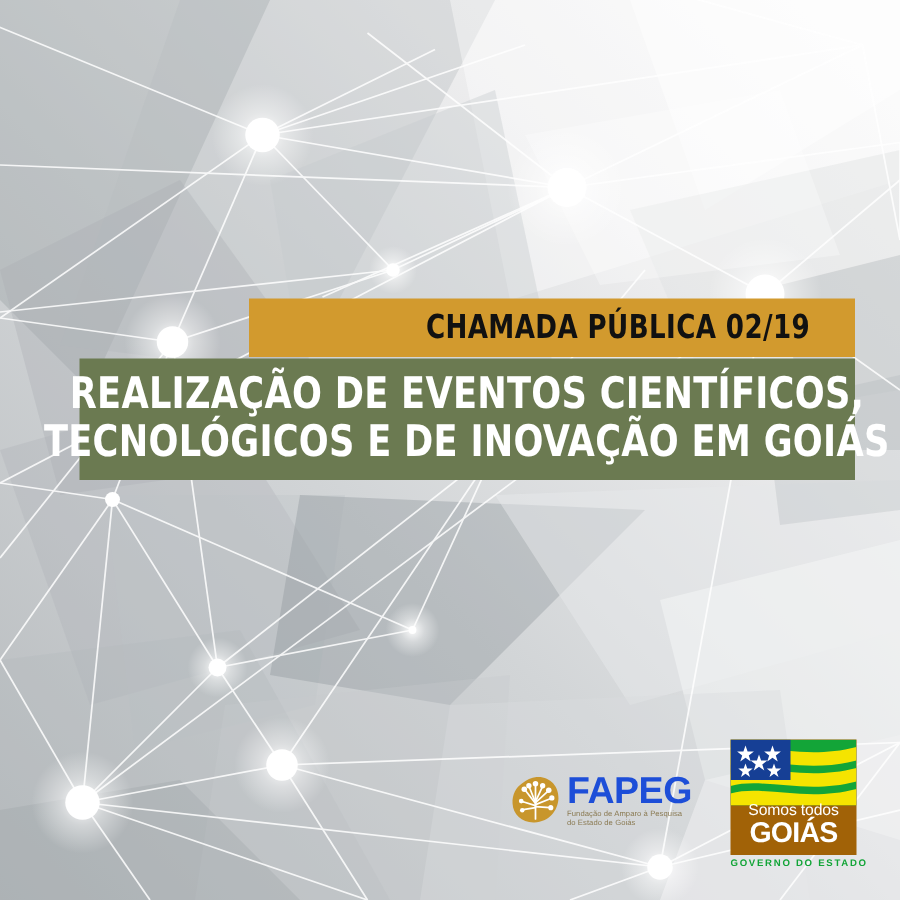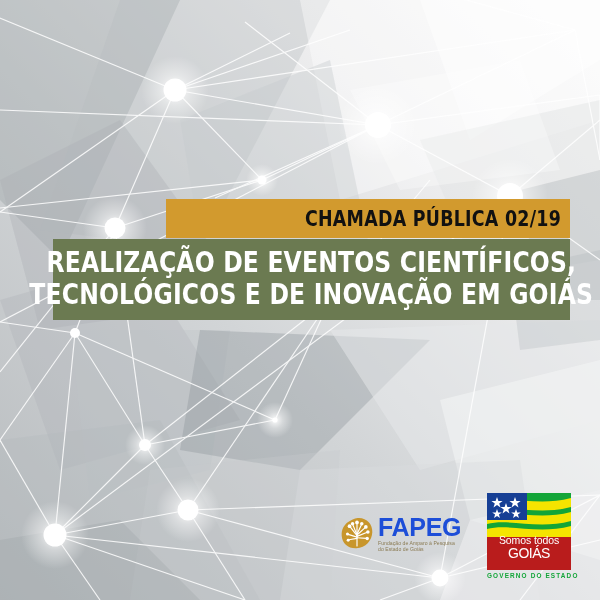--- a/index.html
+++ b/index.html
@@ -42,21 +42,21 @@
     position: absolute;
     left: 166px;
     top: 0px;
     width: 404px;
     height: 39px;
     background: #d29a2e;
     display: flex;
     align-items: center;
     justify-content: flex-end;
     box-sizing: border-box;
-    padding-right: 9px;
+    padding-right: 30px;
   }
   #kicker-text {
     color: #111111;
     font-family: "Liberation Sans Narrow", "DejaVu Sans Condensed", "Liberation Sans", sans-serif;
     font-weight: bold;
     font-size: 22px;
     line-height: 1;
     letter-spacing: 0.3px;
     transform: scaleX(0.88);
     transform-origin: right center;
@@ -143,21 +143,21 @@
     position: absolute;
     left: 487px;
     top: 5px;
     width: 84px;
     height: 88px;
   }
   #goias-box {
     position: relative;
     width: 84px;
     height: 77px;
-    background: #b91c1c;
+    background: #a16207;
     overflow: hidden;
   }
   #goias-flag-svg {
     position: absolute;
     left: 0;
     top: 0;
     width: 84px;
     height: 44px;
   }
   #goias-words {
@@ -170,22 +170,22 @@
   #goias-somos {
     color: #ffffff;
     font-family: "Liberation Sans", sans-serif;
     font-size: 10.5px;
     line-height: 1.05;
     letter-spacing: -0.1px;
   }
   #goias-name {
     color: #ffffff;
     font-family: "Liberation Sans", sans-serif;
-    font-weight: normal;
-    font-size: 14px;
+    font-weight: bold;
+    font-size: 19px;
     line-height: 1.0;
     letter-spacing: -0.5px;
   }
   #goias-gov {
     position: absolute;
     left: 0;
     top: 79px;
     width: 84px;
     text-align: center;
     color: #13a538;

